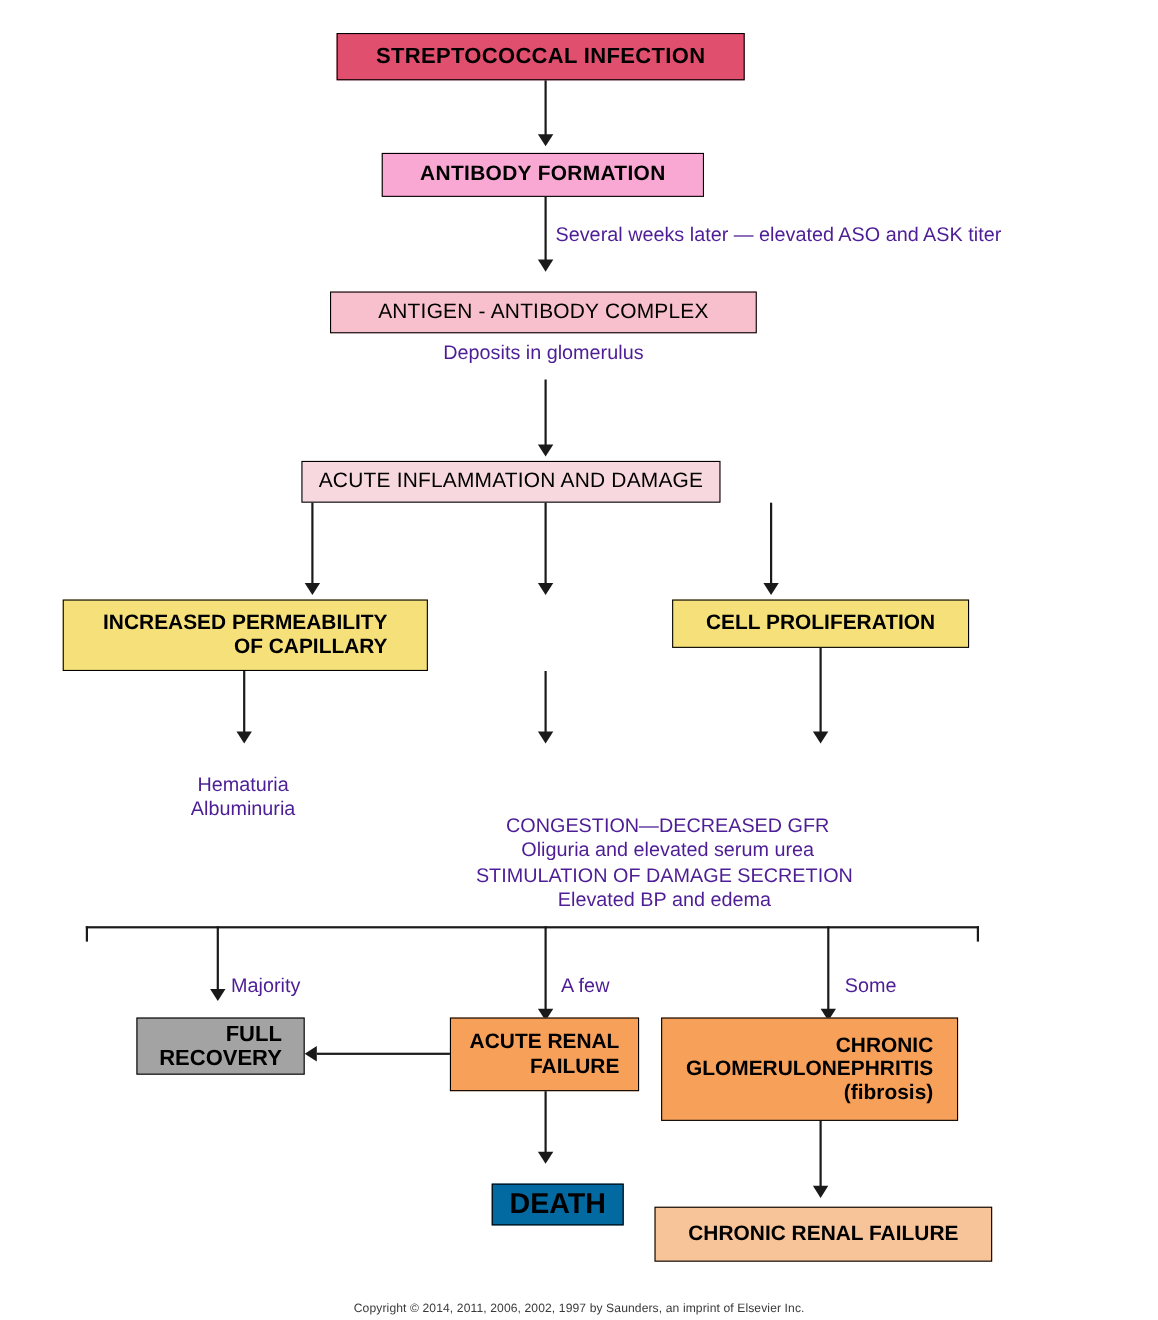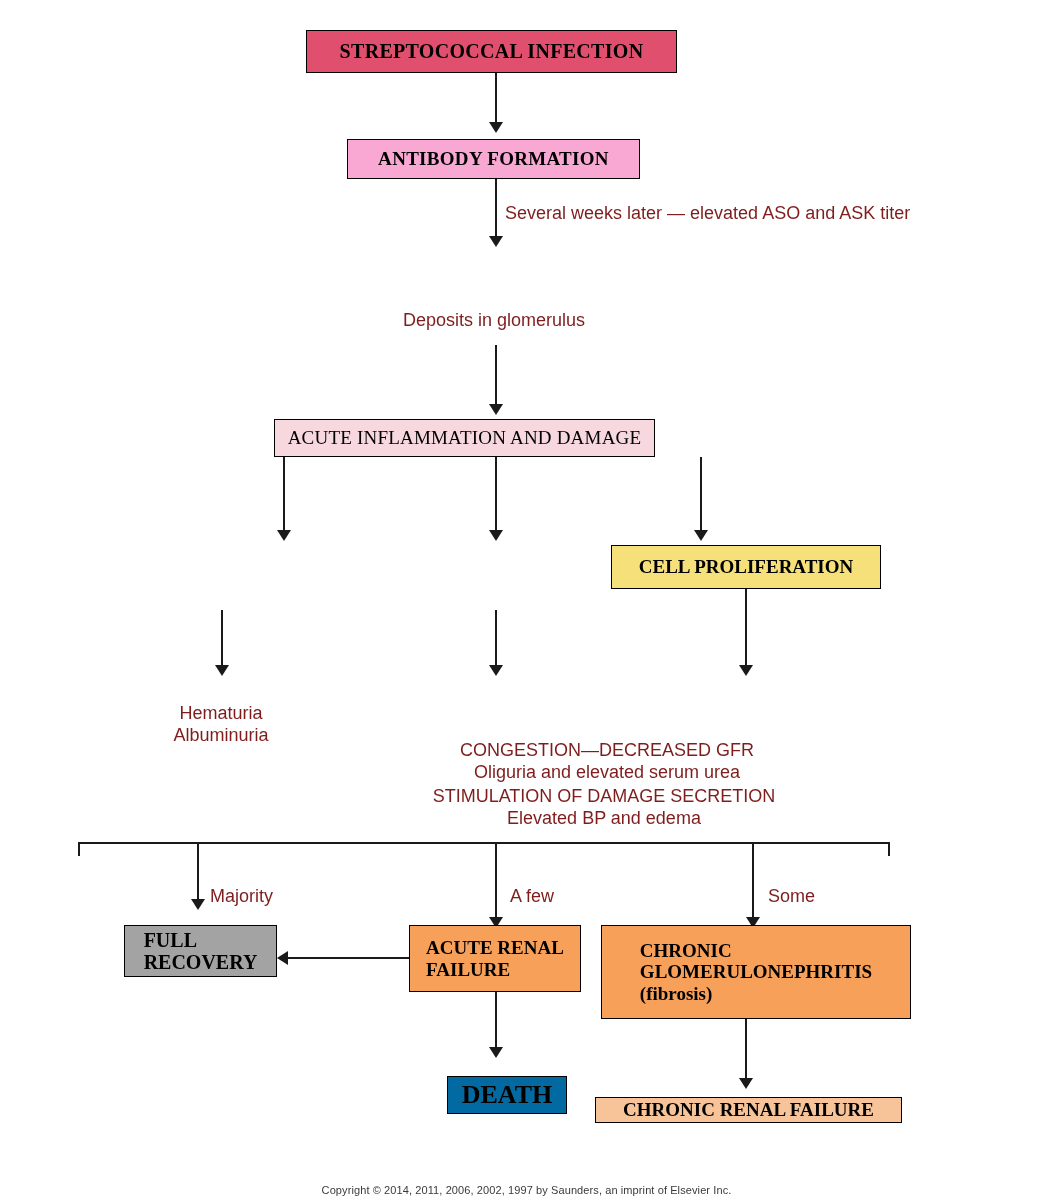--- a/index.html
+++ b/index.html
@@ -17,31 +17,30 @@
     background: #ffffff;
     overflow: hidden;
   }
   .box {
     position: absolute;
     box-sizing: border-box;
     border: 1px solid #000000;
     display: flex;
     align-items: center;
     justify-content: center;
-    text-align: left;
+    text-align: right;
     color: #000000;
     line-height: 1.12;
     white-space: pre-line;
-    font-family: Liberation Serif, serif;
   }
   .plain {
     position: absolute;
     box-sizing: border-box;
     text-align: center;
-    color: #7f1d1d;
+    color: #4c1d95;
     line-height: 1.2;
     white-space: pre-line;
     display: flex;
     align-items: flex-start;
     justify-content: center;
   }
   .vline {
     position: absolute;
     background: #1a1a1a;
     width: 2px;
@@ -86,35 +85,38 @@
   <div class="vline" style="left:495px; top:73px; height:52px;"></div>
   <div class="arrowhead" style="left:489px; top:122px;"></div>
 
   <div class="box" style="left:347px; top:139px; width:293px; height:40px; background:#f9a8d4; font-size:19px; font-weight:bold; letter-spacing:0.3px;">ANTIBODY FORMATION</div>
 
   <div class="vline" style="left:495px; top:179px; height:60px;"></div>
   <div class="arrowhead" style="left:489px; top:236px;"></div>
 
   <div class="plain" style="left:505px; top:203px; width:540px; font-size:18px; justify-content:flex-start;">Several weeks later — elevated ASO and ASK titer</div>
 
+  <div class="box" style="left:300px; top:265px; width:388px; height:38px; background:#f7c0cc; font-size:19px; letter-spacing:0.2px;">ANTIGEN - ANTIBODY COMPLEX</div>
 
   <div class="plain" style="left:294px; top:310px; width:400px; font-size:18px;">Deposits in glomerulus</div>
 
   <div class="vline" style="left:495px; top:345px; height:62px;"></div>
   <div class="arrowhead" style="left:489px; top:404px;"></div>
 
   <div class="box" style="left:274px; top:419px; width:381px; height:38px; background:#f7d8de; font-size:19px; letter-spacing:0.2px;">ACUTE  INFLAMMATION AND DAMAGE</div>
 
   <div class="vline" style="left:283px; top:457px; height:76px;"></div>
   <div class="arrowhead" style="left:277px; top:530px;"></div>
   <div class="vline" style="left:495px; top:457px; height:76px;"></div>
   <div class="arrowhead" style="left:489px; top:530px;"></div>
   <div class="vline" style="left:700px; top:457px; height:76px;"></div>
   <div class="arrowhead" style="left:694px; top:530px;"></div>
 
+  <div class="box" style="left:57px; top:545px; width:332px; height:65px; background:#f5e07a; font-size:19px; font-weight:bold;">INCREASED PERMEABILITY
+OF CAPILLARY</div>
 
 
   <div class="box" style="left:611px; top:545px; width:270px; height:44px; background:#f5e07a; font-size:19px; font-weight:bold;">CELL PROLIFERATION</div>
 
   <div class="vline" style="left:221px; top:610px; height:58px;"></div>
   <div class="arrowhead" style="left:215px; top:665px;"></div>
 
   <div class="vline" style="left:495px; top:610px; height:58px;"></div>
   <div class="arrowhead" style="left:489px; top:665px;"></div>
 
@@ -146,32 +148,32 @@
   <div class="plain" style="left:210px; top:886px; width:120px; font-size:18px; justify-content:flex-start;">Majority</div>
   <div class="plain" style="left:510px; top:886px; width:120px; font-size:18px; justify-content:flex-start;">A few</div>
   <div class="plain" style="left:768px; top:886px; width:120px; font-size:18px; justify-content:flex-start;">Some</div>
 
   <div class="box" style="left:124px; top:925px; width:153px; height:52px; background:#a3a3a3; font-size:20px; font-weight:bold;">FULL
 RECOVERY</div>
 
   <div class="box" style="left:409px; top:925px; width:172px; height:67px; background:#f7a05a; font-size:19px; font-weight:bold;">ACUTE RENAL
 FAILURE</div>
 
-  <div class="box" style="left:601px; top:925px; width:310px; height:94px; background:#f7a05a; font-size:19px; font-weight:bold;">CHRONIC
+  <div class="box" style="left:601px; top:925px; width:270px; height:94px; background:#f7a05a; font-size:19px; font-weight:bold;">CHRONIC
 GLOMERULONEPHRITIS
 (fibrosis)</div>
 
   <div class="hline" style="left:288px; top:957px; width:121px;"></div>
   <div class="arrowhead-left" style="left:277px; top:951px;"></div>
 
   <div class="vline" style="left:495px; top:992px; height:58px;"></div>
   <div class="arrowhead" style="left:489px; top:1047px;"></div>
 
   <div class="vline" style="left:745px; top:1019px; height:62px;"></div>
   <div class="arrowhead" style="left:739px; top:1078px;"></div>
 
   <div class="box" style="left:447px; top:1076px; width:120px; height:38px; background:#0369a1; font-size:26px; font-weight:bold;">DEATH</div>
 
-  <div class="box" style="left:595px; top:1097px; width:307px; height:26px; background:#f7c49a; font-size:19px; font-weight:bold;">CHRONIC RENAL FAILURE</div>
+  <div class="box" style="left:595px; top:1097px; width:307px; height:50px; background:#f7c49a; font-size:19px; font-weight:bold;">CHRONIC RENAL FAILURE</div>
 
   <div class="copyright" style="left:0; top:1184px;">Copyright © 2014, 2011, 2006, 2002, 1997 by Saunders, an imprint of Elsevier Inc.</div>
 
 </div>
 
 </body></html>

